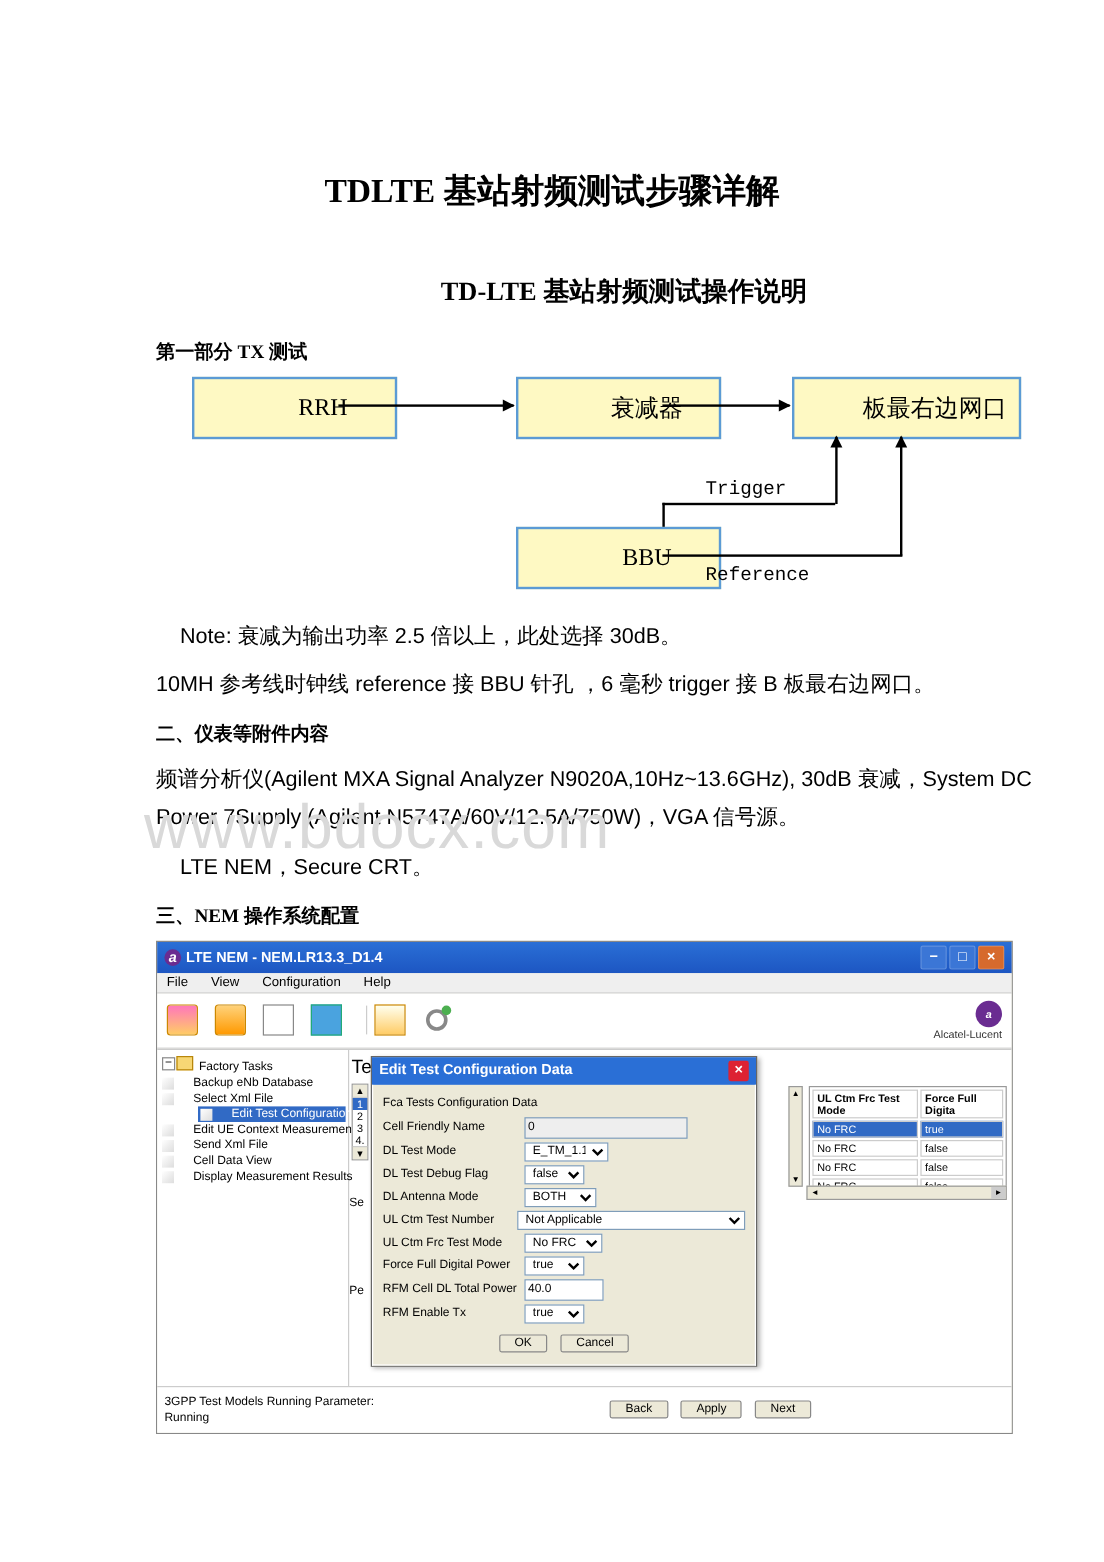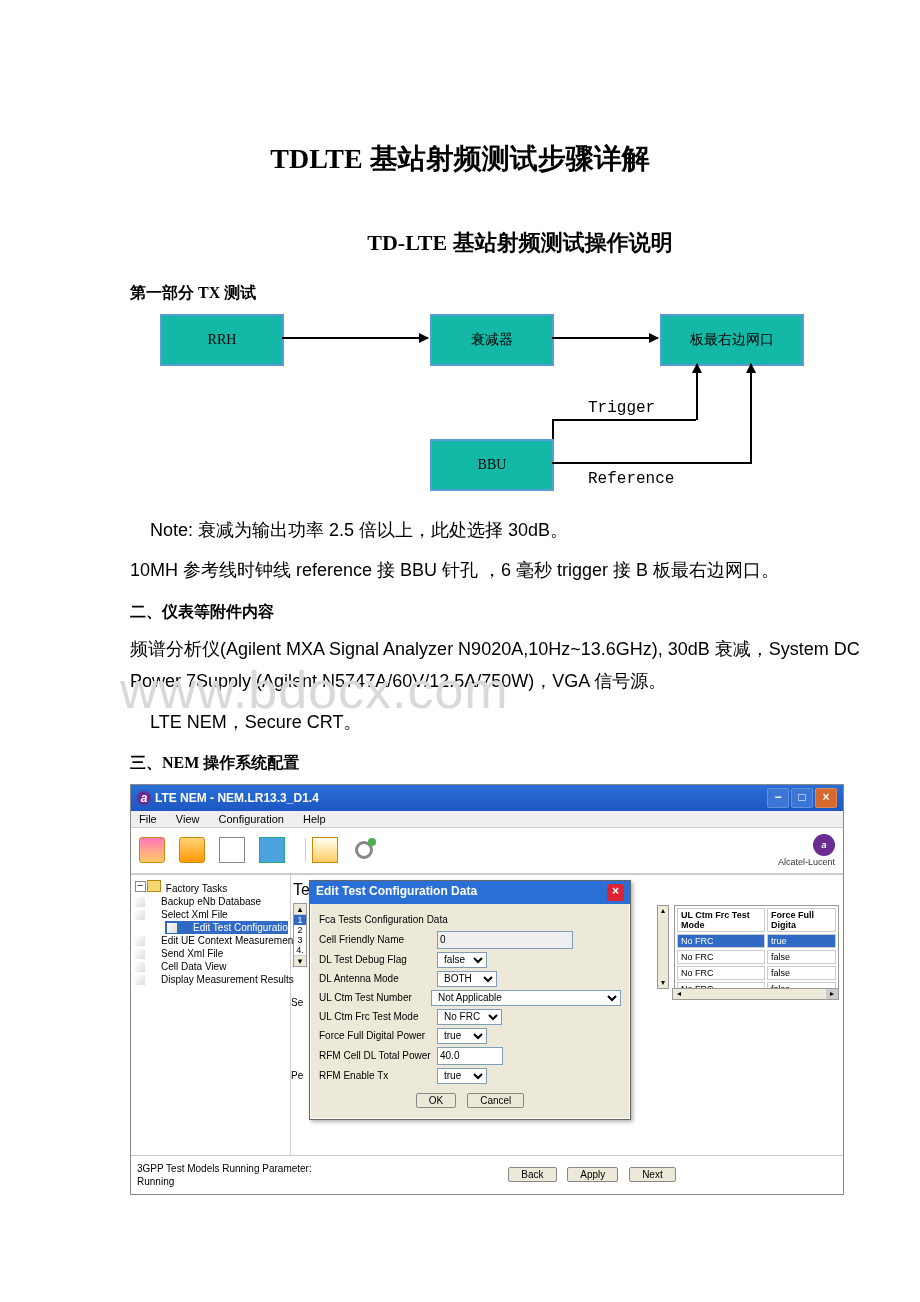--- a/index.html
+++ b/index.html
@@ -47,26 +47,27 @@
   .diagram {
     position: relative;
     width: 680px;
     height: 190px;
     margin-left: 100px;
     margin-bottom: 10px;
   }
   .node {
     position: absolute;
     border: 2px solid #5b9bd5;
-    background: #14b8a6;
+    background: #fef9c3;
     display: flex;
     align-items: center;
     justify-content: center;
-    font-size: 14px;
+    font-size: 20px;
     font-family: "Times New Roman", "SimSun", serif;
+    padding-left: 47px;
   }
   .node.rrh { left: 0; top: 0; width: 120px; height: 48px; }
   .node.att { left: 270px; top: 0; width: 120px; height: 48px; }
   .node.spec{ left: 500px; top: 0; width: 140px; height: 48px; }
   .node.bbu { left: 270px; top: 125px; width: 120px; height: 48px; }
 
   .hline { position: absolute; height: 2px; background: #000; }
   .vline { position: absolute; width: 2px; background: #000; }
   .ah-r::after{
     content:""; position:absolute; right:-1px; top:-4px;
@@ -375,20 +376,24 @@
             <span class="x">×</span>
           </div>
           <div class="dlg-body">
             <div class="fieldset-label">Fca Tests Configuration Data</div>
 
             <div class="frow">
               <label>Cell Friendly Name</label>
               <input readonly="" style="background: rgb(238, 238, 238);" value="0">
             </div>
             <div class="frow">
+              <label>DL Test Mode</label>
+              <select><option>E_TM_1.1</option></select>
+            </div>
+            <div class="frow">
               <label>DL Test Debug Flag</label>
               <select style="width:50px"><option>false</option></select>
             </div>
             <div class="frow">
               <label>DL Antenna Mode</label>
               <select style="width:60px"><option>BOTH</option></select>
             </div>
             <div class="frow">
               <label>UL Ctm Test Number</label>
               <select class="wide"><option>Not Applicable</option></select>

